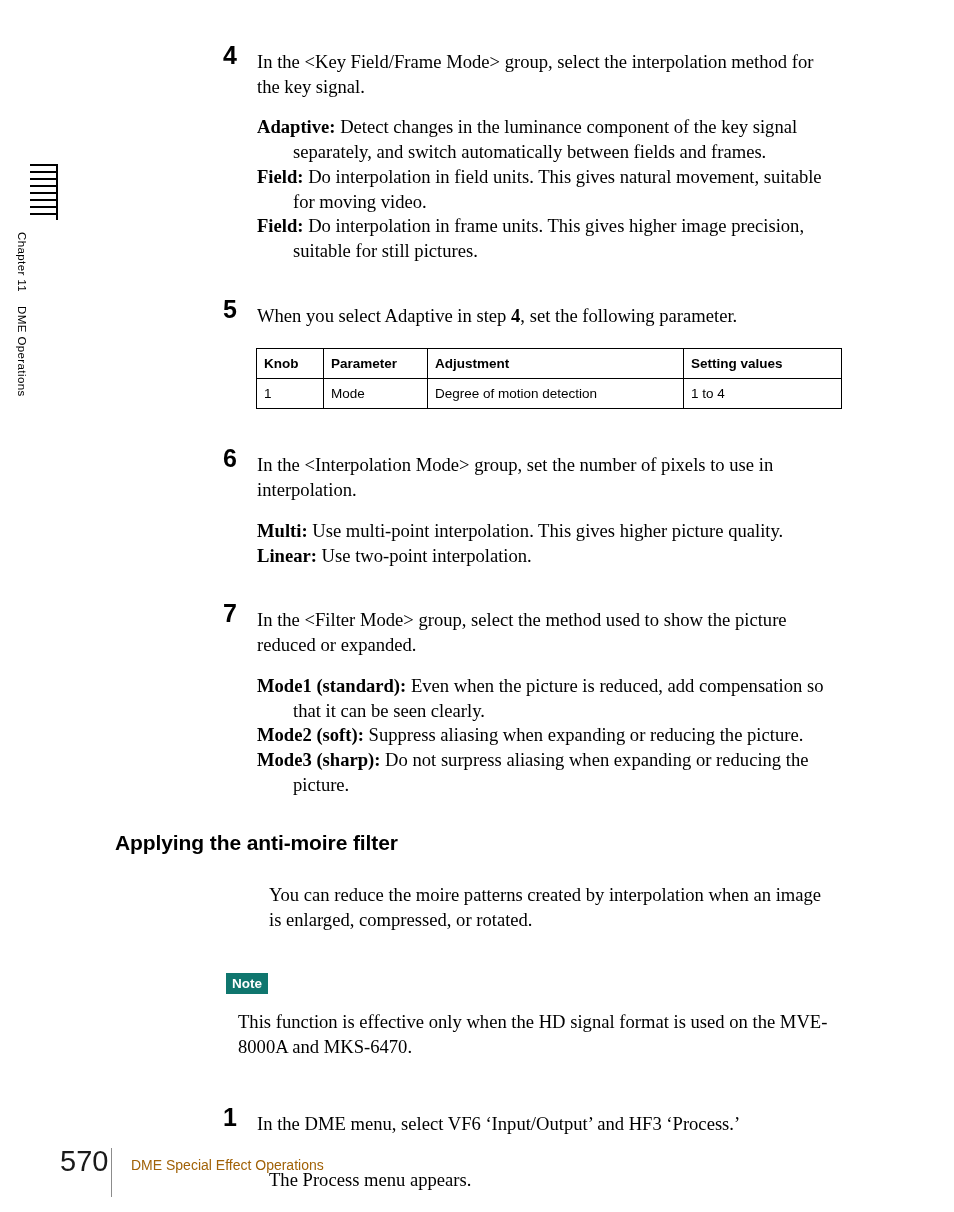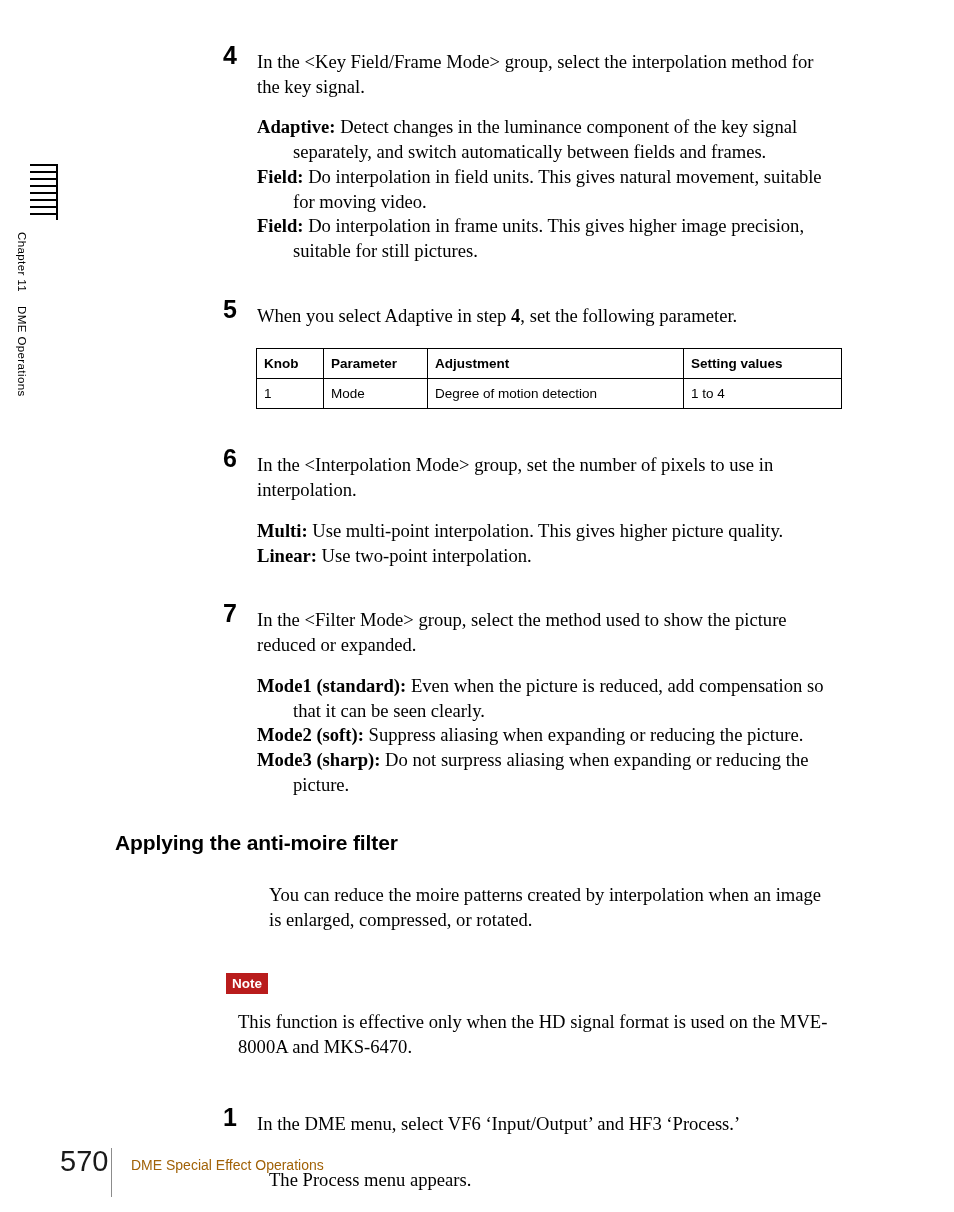--- a/index.html
+++ b/index.html
@@ -137,21 +137,21 @@
     font-family: "Liberation Sans", "DejaVu Sans", sans-serif;
     font-weight: bold;
     font-size: 21px;
     letter-spacing: -0.1px;
     margin: 0;
   }
 
   
   #note-badge {
     display: inline-block;
-    background: #b91c1c;
+    background: #0f766e;
     color: #ffffff;
     font-family: "Liberation Sans", "DejaVu Sans", sans-serif;
     font-weight: bold;
     font-size: 13.5px;
     line-height: 1;
     padding: 4px 6px 4px 6px;
   }
   #note-badge-row { padding-left: 226px; }
 
   

